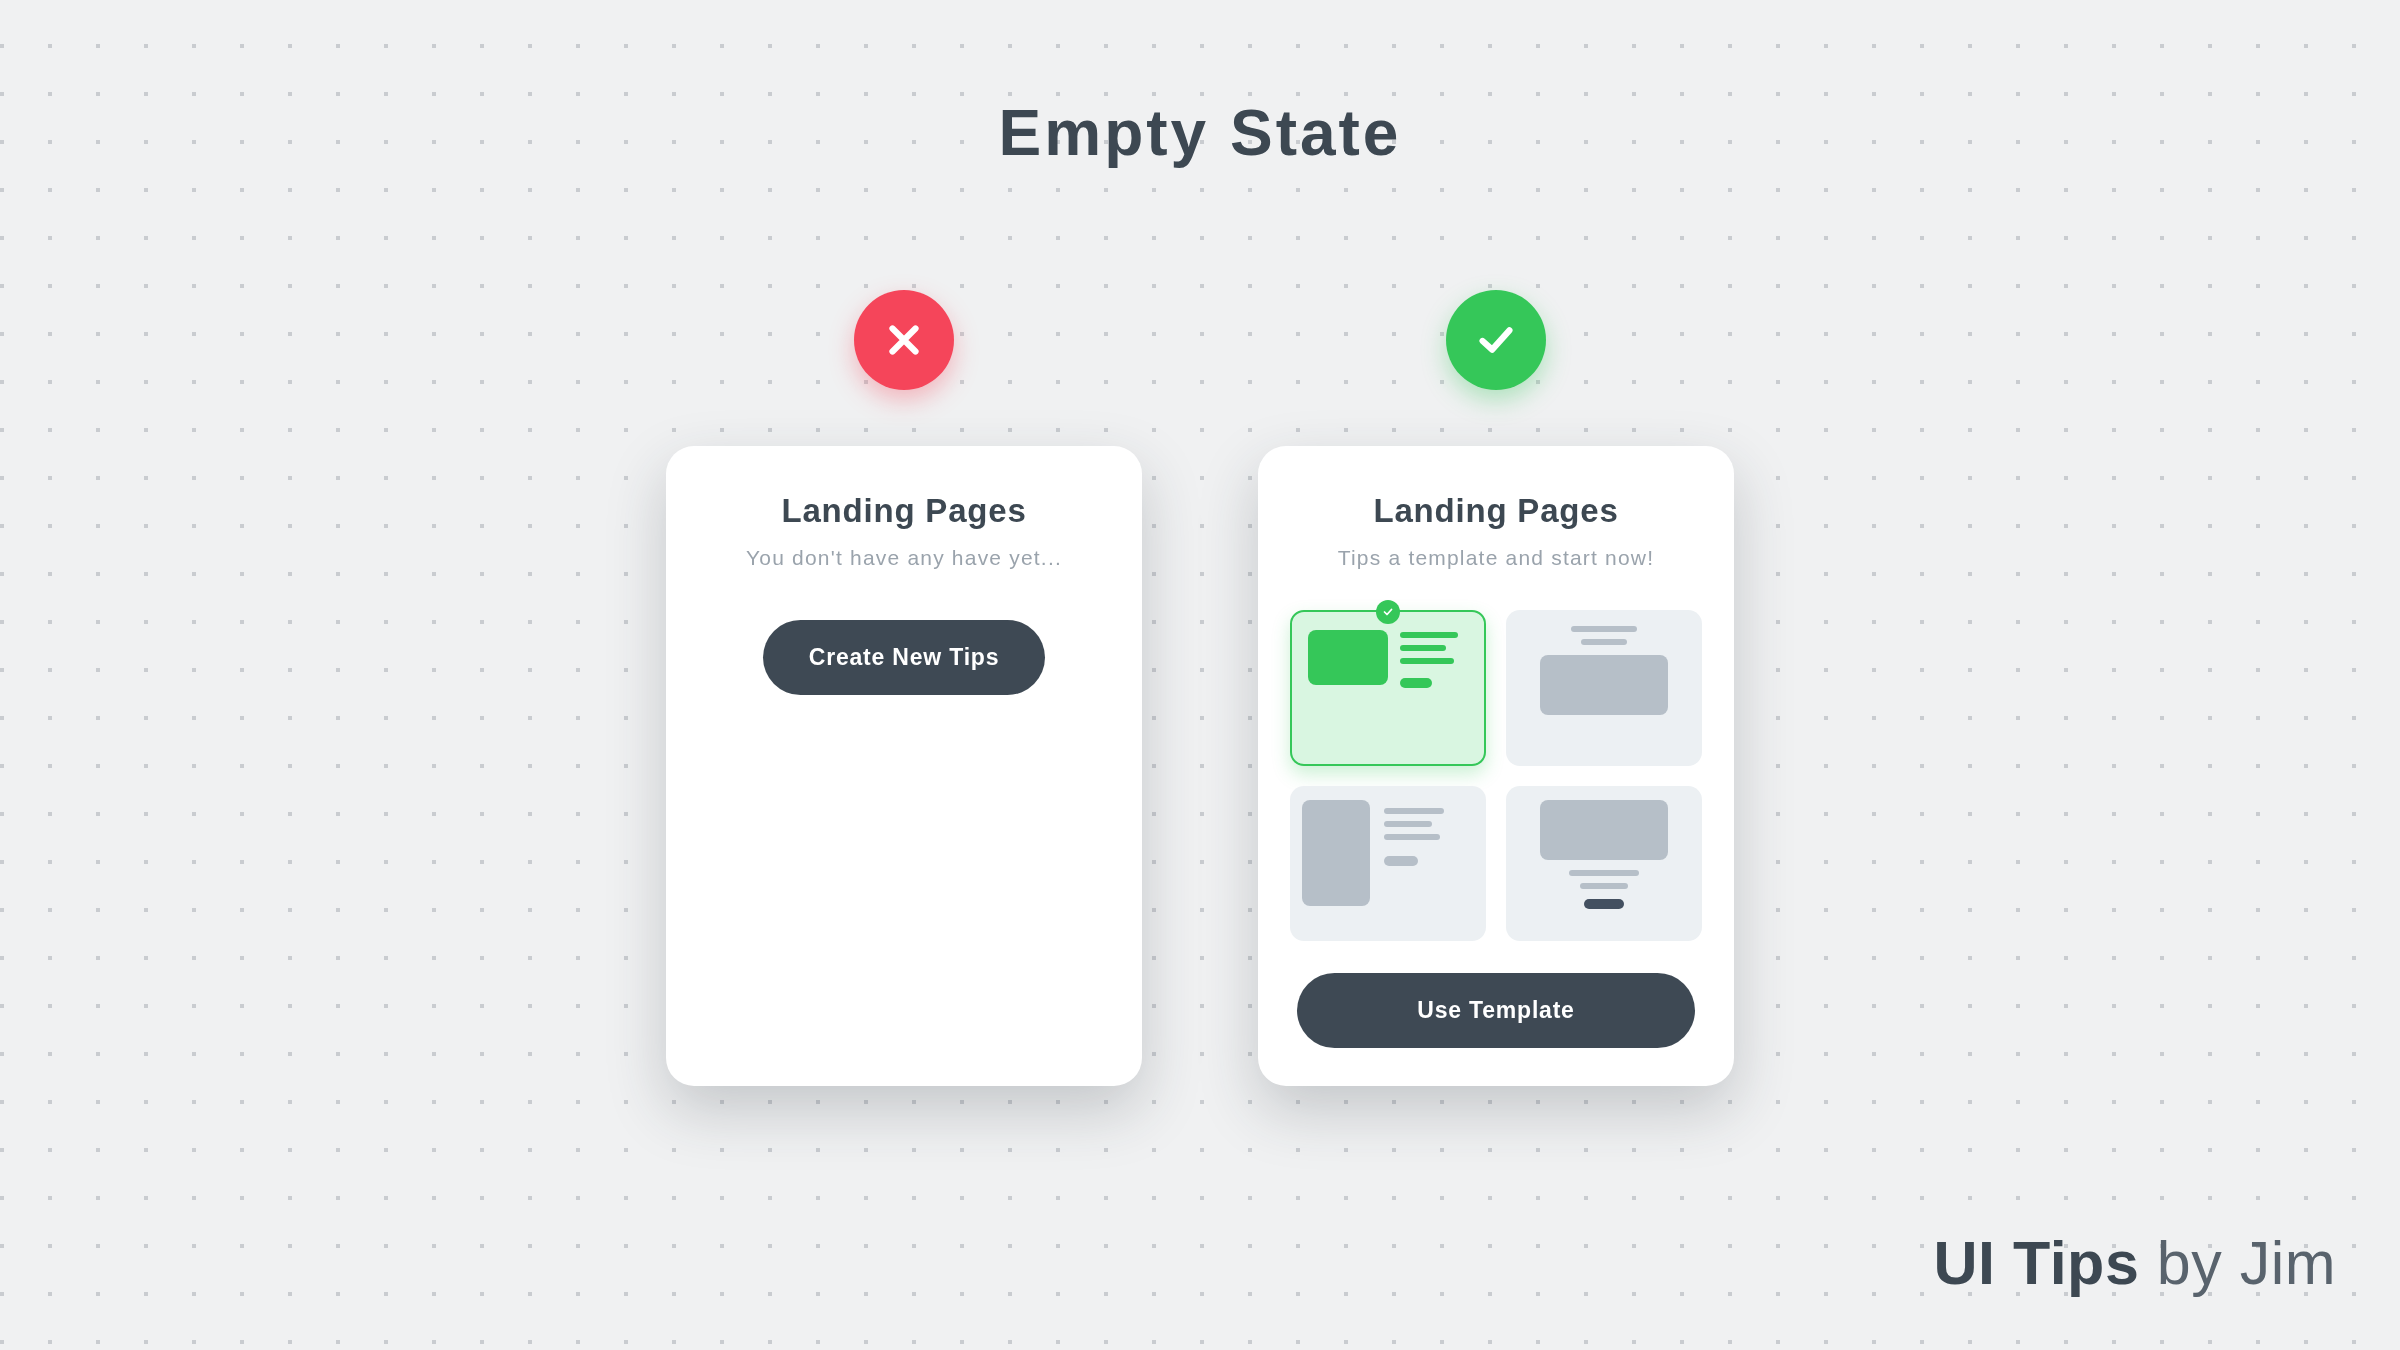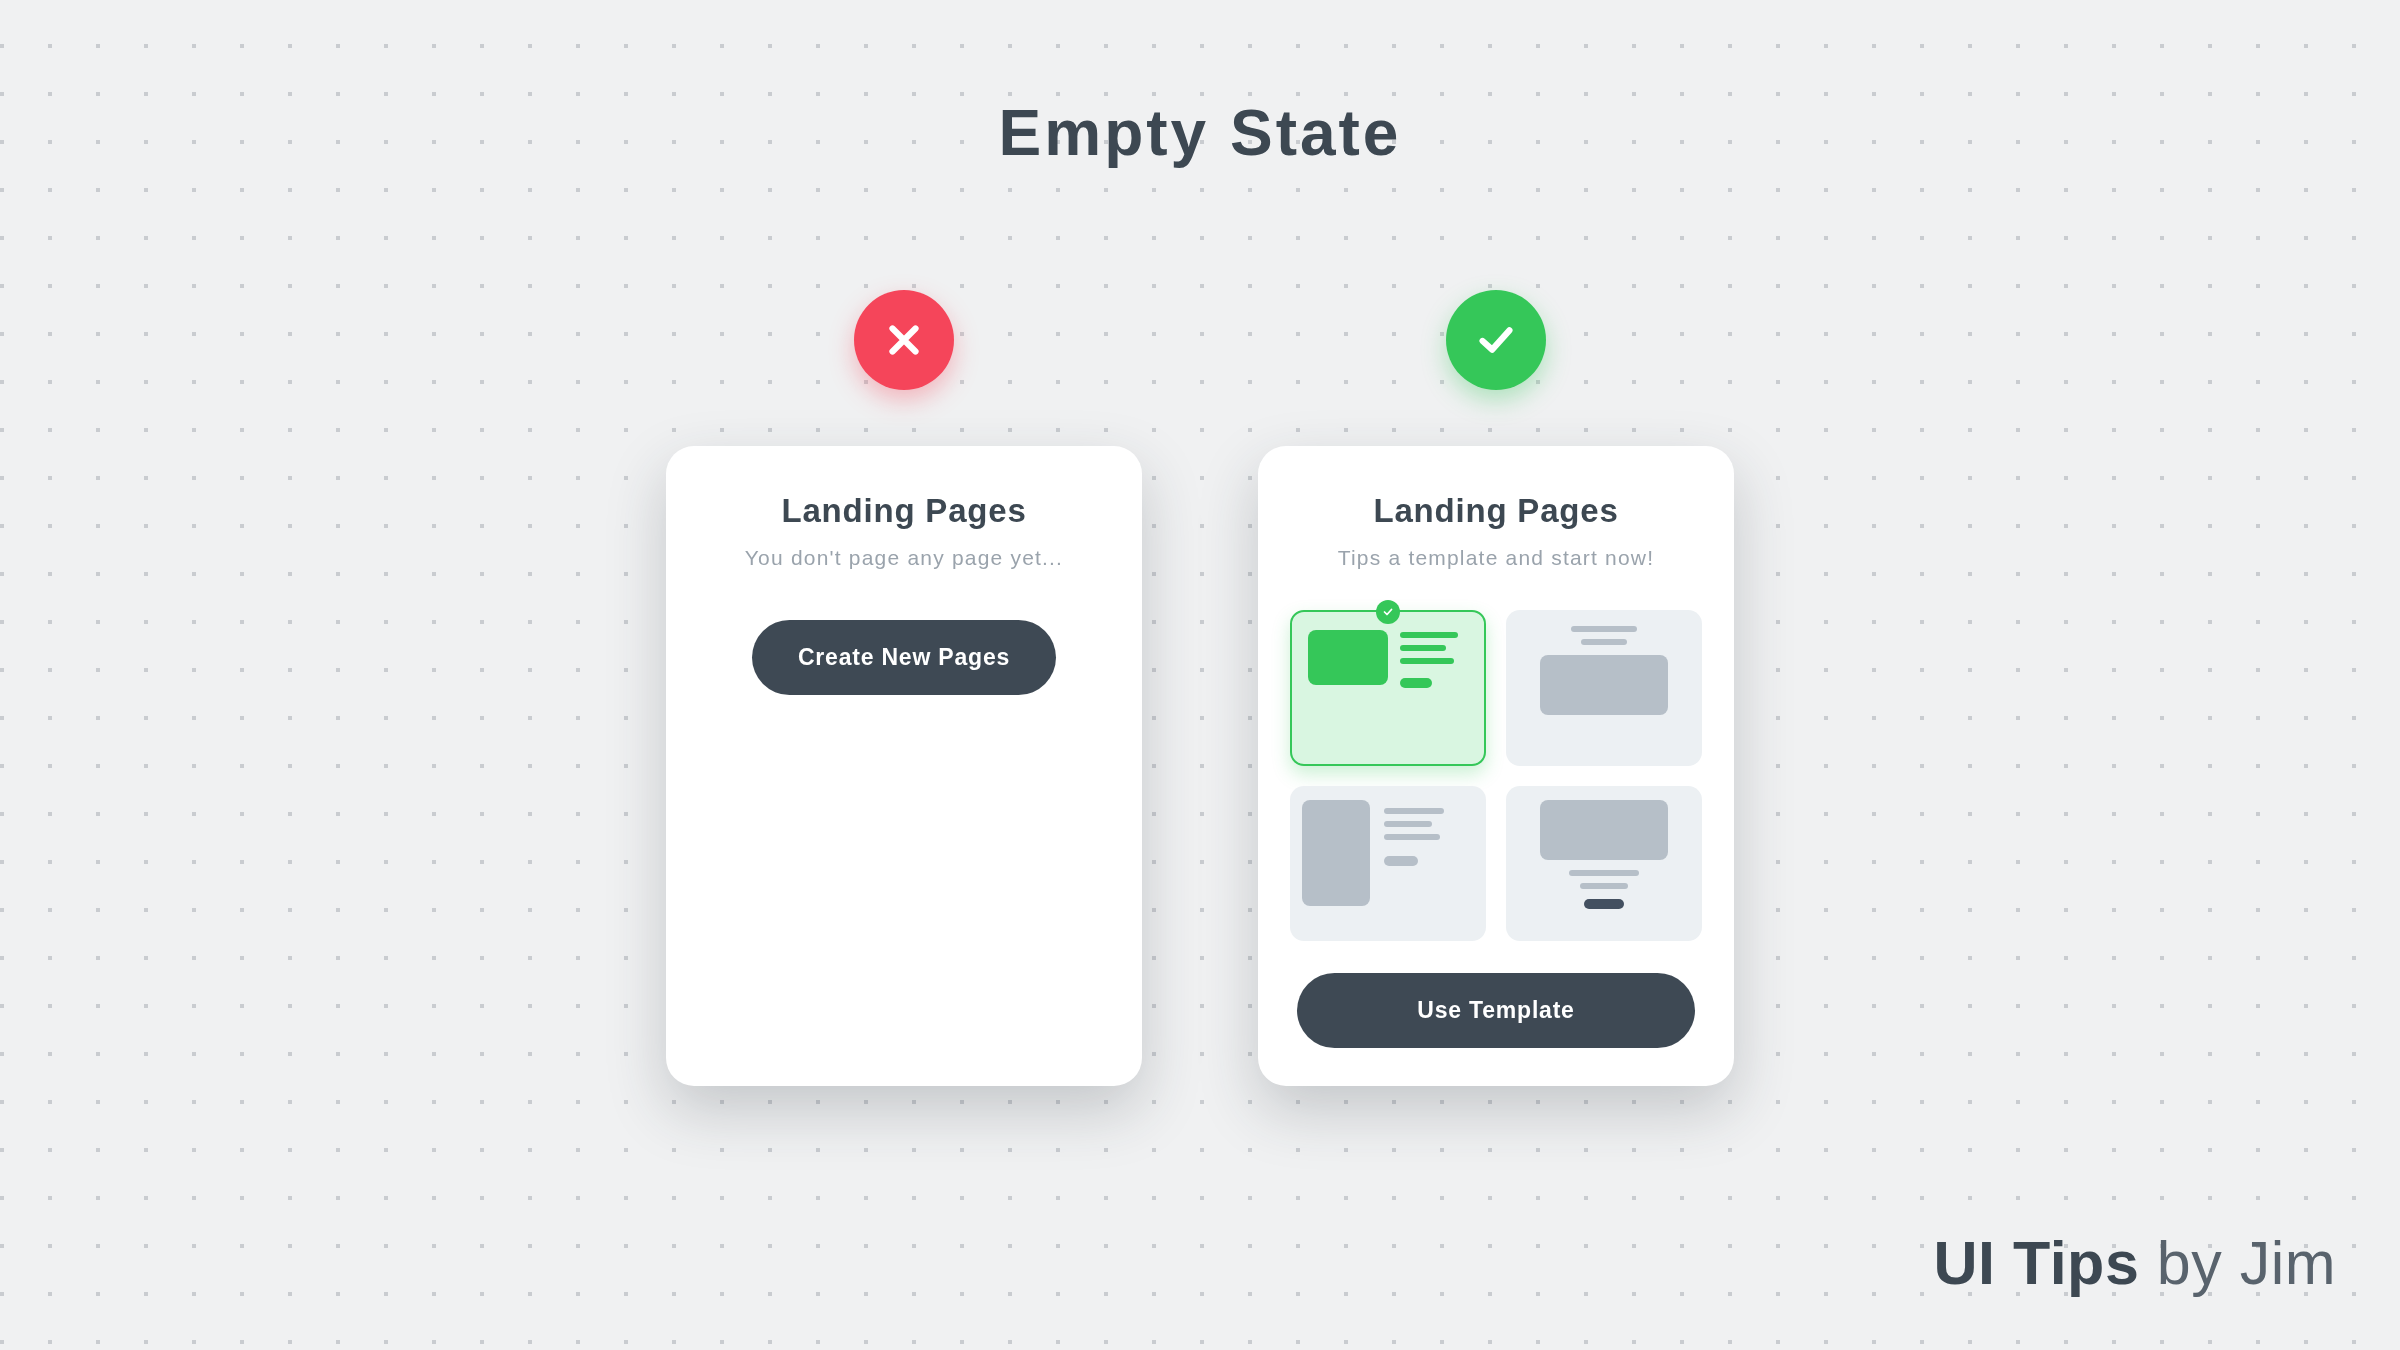--- a/index.html
+++ b/index.html
@@ -286,22 +286,22 @@
 <div class="examples">
 
   <div class="example">
     <div class="badge badge-bad">
       <svg viewBox="0 0 48 48">
           <path d="M12 12 L36 36 M36 12 L12 36"></path>
         </svg>
     </div>
     <div class="card bad-card">
       <div class="card-title">Landing Pages</div>
-      <div class="card-subtitle">You don't page any page yet...</div>
-      <button class="pill-btn">Create New Pages</button>
+      <div class="card-subtitle">You don't have any have yet...</div>
+      <button class="pill-btn">Create New Tips</button>
     </div>
   </div>
 
   <div class="example">
     <div class="badge badge-good">
       <svg viewBox="0 0 48 48">
           <path d="M10 25 L20 34 L38 14"></path>
         </svg>
     </div>
     <div class="card good-card">

